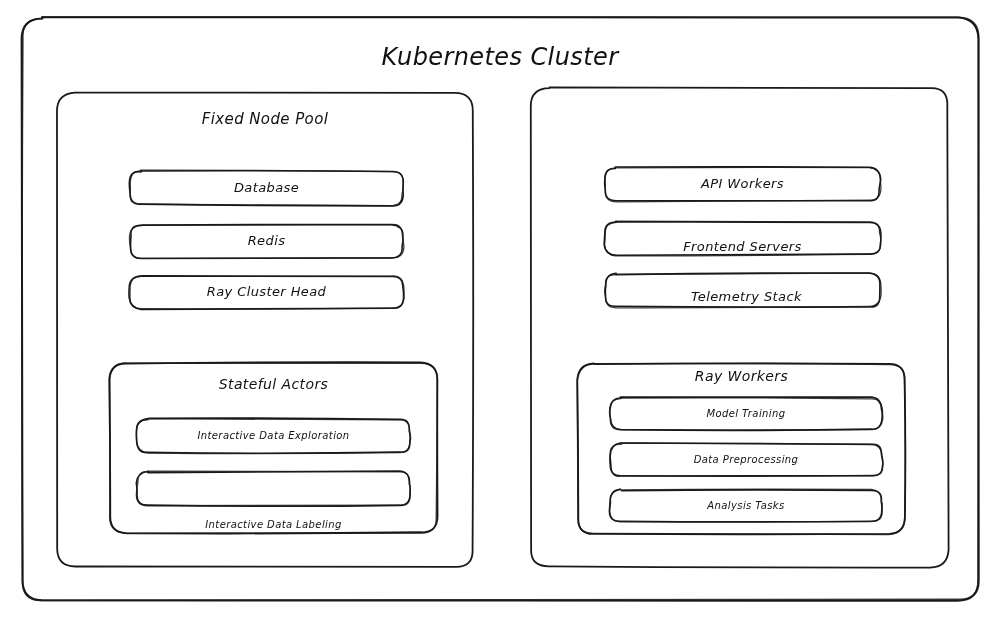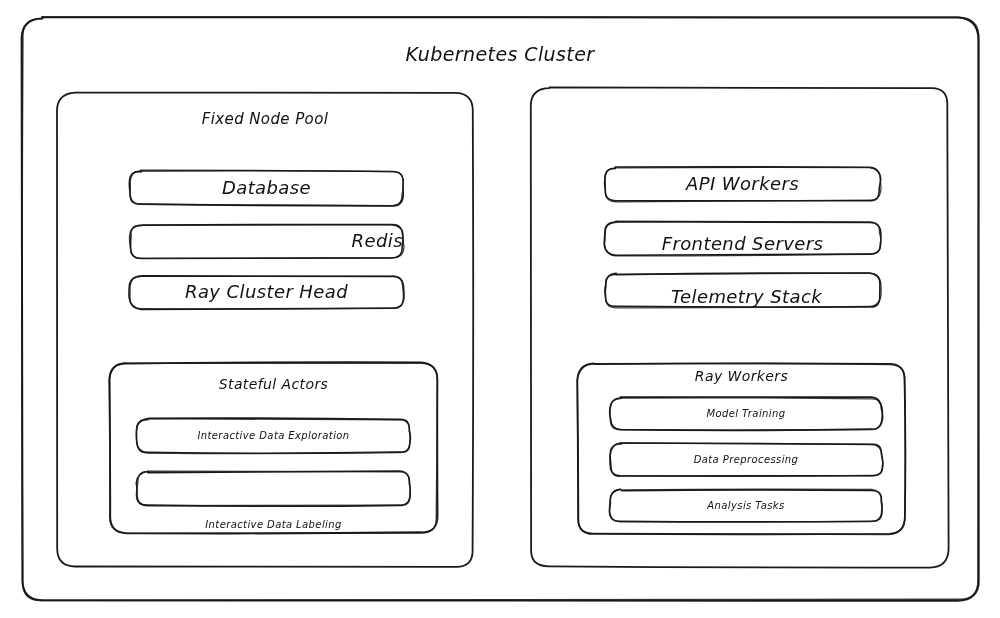--- a/index.html
+++ b/index.html
@@ -44,33 +44,33 @@
   .node-label {
     color: #111111;
     text-align: center;
     line-height: 1.15;
     white-space: nowrap;
     font-family: "DejaVu Sans", sans-serif;
     font-style: italic;
     letter-spacing: 0.4px;
   }
   .title-label {
-    font-size: 19px;
+    font-size: 24px;
     font-weight: 400;
   }
   .pool-label {
     font-size: 15px;
     font-weight: 400;
   }
   .sub-label {
     font-size: 14px;
     font-weight: 400;
   }
   .leaf-label {
-    font-size: 18px;
+    font-size: 13px;
     font-weight: 400;
   }
   .leaf-label-sm {
     font-size: 10px;
     font-weight: 400;
   }
 </style>
 </head>
 <body>
 
@@ -145,21 +145,21 @@
     <span class="node-label title-label">Kubernetes Cluster</span>
   </div>
 
   <div class="node group-node" id="lbl-fixed-pool" style="left: 57px; top: 111px; width: 416px;">
     <span class="node-label pool-label">Fixed Node Pool</span>
   </div>
 
   <div class="node leaf-node" id="svc-fixed-0" style="left: 130px; top: 171px; width: 273px; height: 34px;">
     <span class="node-label leaf-label">Database</span>
   </div>
-  <div class="node leaf-node" id="svc-fixed-1" style="left: 130px; top: 225px; width: 273px; height: 33px; justify-content: flex-end;">
+  <div class="node leaf-node" id="svc-fixed-1" style="left: 130px; top: 225px; width: 273px; height: 33px;">
     <span class="node-label leaf-label">Redis</span>
   </div>
   <div class="node leaf-node" id="svc-fixed-2" style="left: 130px; top: 276px; width: 273px; height: 33px;">
     <span class="node-label leaf-label">Ray Cluster Head</span>
   </div>
 
   <div class="node group-node" id="lbl-stateful" style="left: 110px; top: 376px; width: 327px;">
     <span class="node-label sub-label">Stateful Actors</span>
   </div>
 

